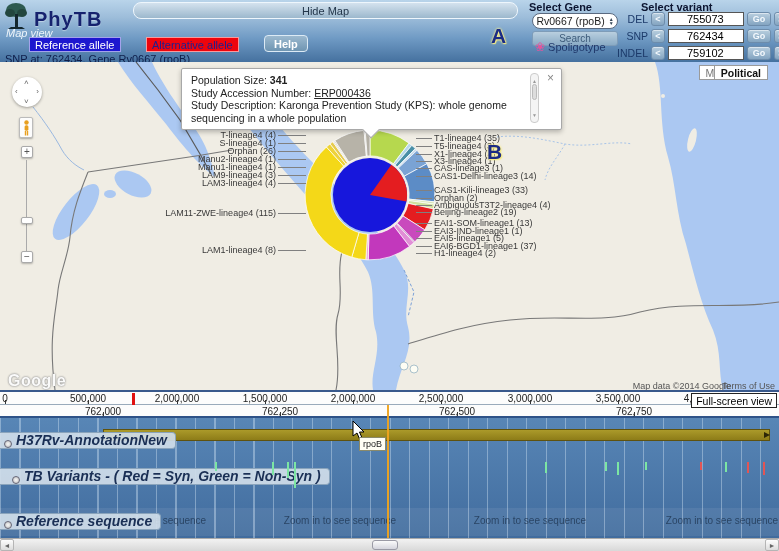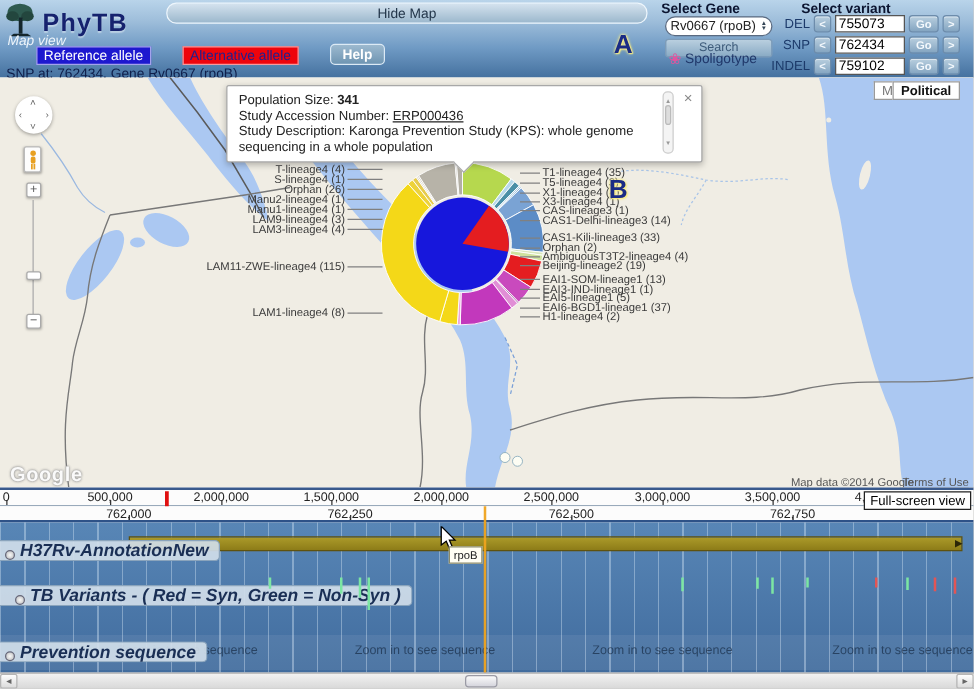--- a/index.html
+++ b/index.html
@@ -37,21 +37,21 @@
     border:1px solid #7e9cb8; border-radius:3px; font-size:10px; color:#3d5b7a; display:flex; align-items:center; justify-content:center; }
   .spoligo { position:absolute; left:535px; top:41px; display:flex; align-items:center; gap:3px; font-size:11px; color:#20386a; }
   .spoligo-icon { color:#e0559e; font-size:12px; line-height:12px; }
   .variant-row { position:absolute; left:612px; height:15px; display:flex; align-items:center; gap:3px; }
   .variant-type { width:36px; text-align:right; font-size:10.5px; color:#1c3a6a; }
   .mini-btn { height:14px; display:flex; align-items:center; justify-content:center;
     background:linear-gradient(180deg,#b9cfdf,#84a5c1); border:1px solid #68880a8; border:1px solid #6d8cab; border-radius:3px;
     color:#f4f9fd; font-size:9px; font-weight:bold; box-shadow:inset 0 1px 0 rgba(255,255,255,.5); }
   .chev { width:14px; }
   .go { width:24px; }
-  .variant-input { width:56px; height:14px; border:1px solid #555; font-size:11px; padding:0 2px; font-family:"Liberation Sans",sans-serif; }
+  .variant-input { width:76px; height:14px; border:1px solid #555; font-size:11px; padding:0 18px; font-family:"Liberation Sans",sans-serif; }
   
   .map { position:absolute; left:0; top:62px; width:779px; height:328px; background:#f0ede4; overflow:hidden; }
   .map svg.geo { position:absolute; left:0; top:0; }
   .map-type-btn { position:absolute; top:3px; height:15px; padding:0 6px; background:#fff; border:1px solid #9a9a9a; font-size:10.5px; display:flex; align-items:center; }
   .map-btn-map { right:47px; color:#777; border-right:none; }
   .map-btn-political { right:11px; font-weight:bold; color:#111; }
   .pan-ctl { position:absolute; left:12px; top:15px; width:30px; height:30px; border-radius:50%; background:#fff; box-shadow:0 1px 3px rgba(0,0,0,.35);
     color:#666; font-size:8px; }
   .pan-ctl span { position:absolute; }
   .pegman { position:absolute; left:19px; top:55px; width:14px; height:21px; background:#fdfdfd; border:1px solid #bbb; border-radius:2px; box-shadow:0 1px 2px rgba(0,0,0,.3);
@@ -374,21 +374,21 @@
       </div>
     <div class="ref-band"></div>
     <div id="zoom-hints">
         <div class="zoom-hint" style="left: 150px;">Zoom in to see sequence</div>
         <div class="zoom-hint" style="left: 340px;">Zoom in to see sequence</div>
         <div class="zoom-hint" style="left: 530px;">Zoom in to see sequence</div>
         <div class="zoom-hint" style="left: 722px;">Zoom in to see sequence</div>
       </div>
     <div class="track-label" style="top:95px;">
       <span class="track-gear"></span>
-      <span>Prevention sequence</span>
+      <span>Reference sequence</span>
     </div>
   </div>
 
   <div class="orange-line"></div>
 
   <div class="cursor">
     <svg width="14" height="20" viewBox="0 0 14 20">
       <path d="M1,0 L1,15 L5,12 L8,19 L10.5,18 L7.5,11 L12,11 Z" fill="#fff" stroke="#000" stroke-width="1"></path>
     </svg>
   </div>

